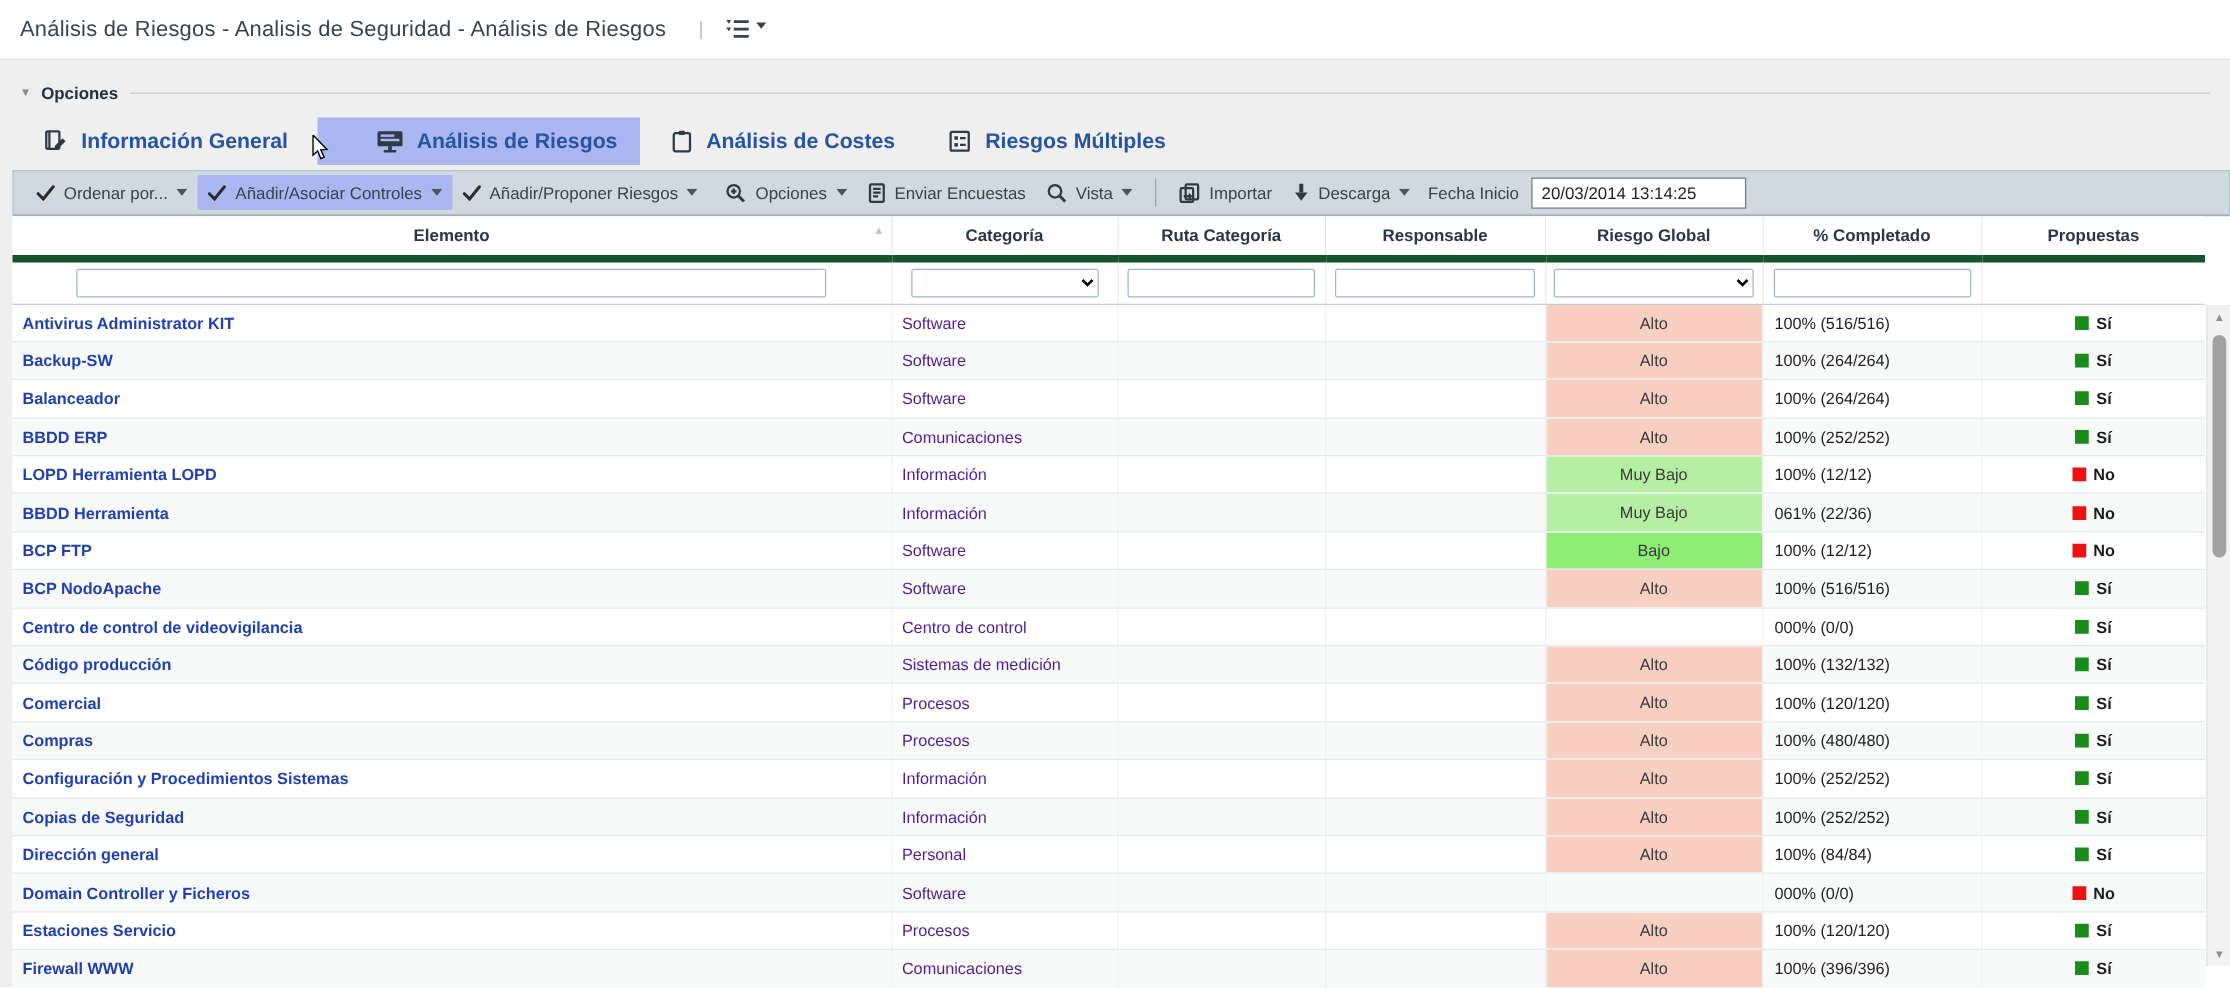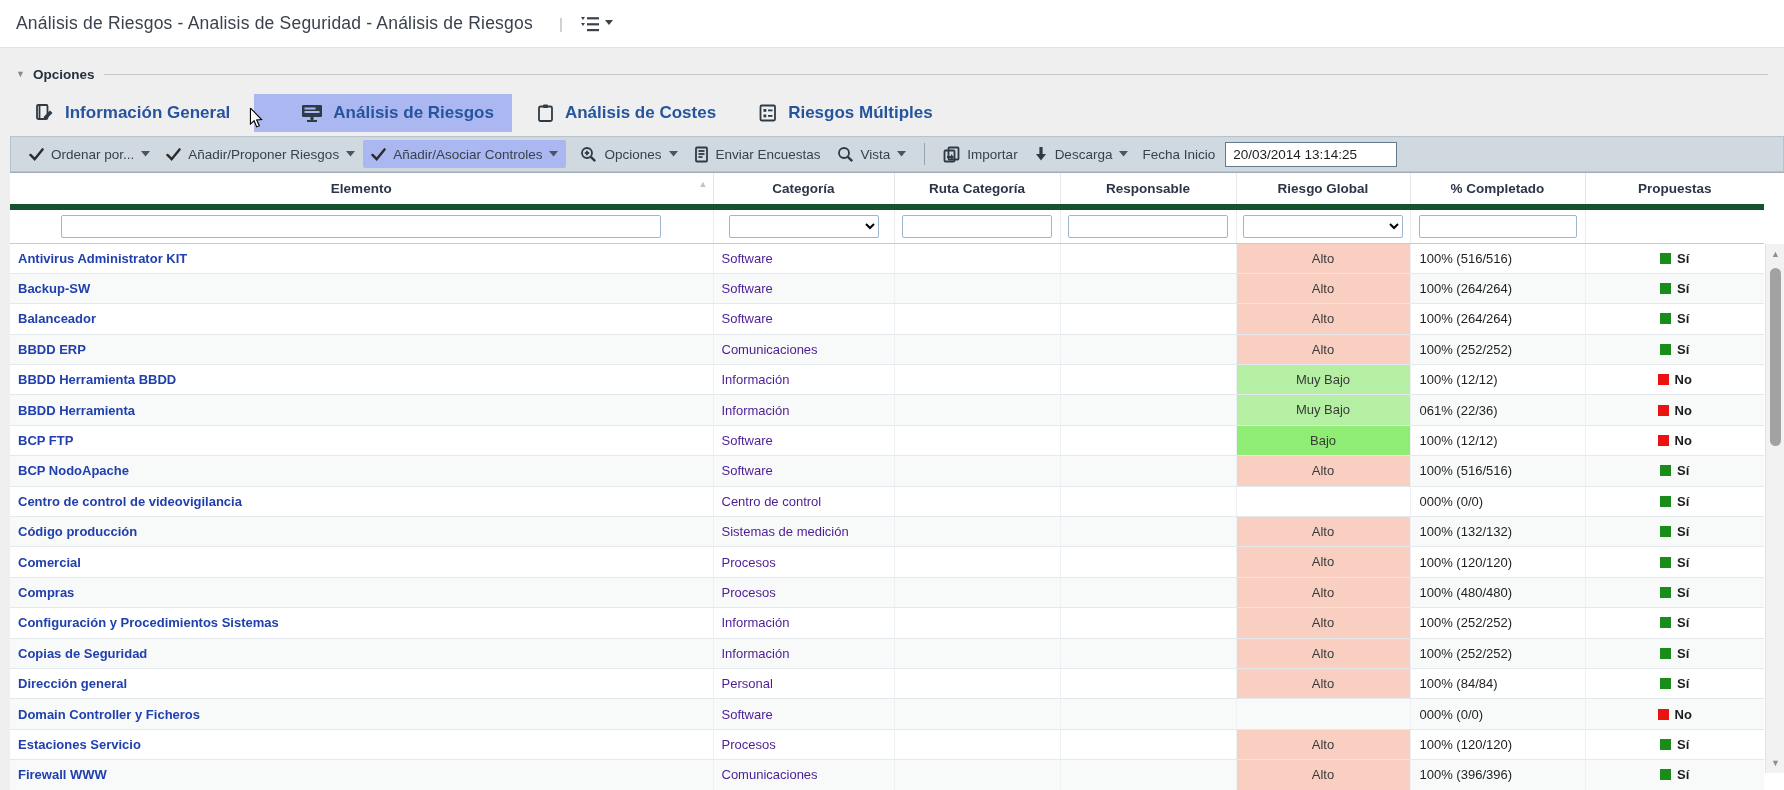--- a/index.html
+++ b/index.html
@@ -188,40 +188,40 @@
               <path d="M1.5 7.5 L6 12 L14.5 1.5" fill="none" stroke="#2b2b2b" stroke-width="2.6" stroke-linecap="round"></path>
             </svg>
         </span>
         <span>Ordenar por...</span>
         <span class="caret">
             <svg width="9" height="6" viewBox="0 0 9 6">
               <path d="M0 0 h9 l-4.5 5.5 z" fill="#4b5560"></path>
             </svg>
           </span>
       </div>
-      <div class="tbtn">
+      <div class="tbtn highlight">
         <span class="icon">
           <svg width="15" height="13" viewBox="0 0 16 14">
               <path d="M1.5 7.5 L6 12 L14.5 1.5" fill="none" stroke="#2b2b2b" stroke-width="2.6" stroke-linecap="round"></path>
             </svg>
         </span>
-        <span>Añadir/Proponer Riesgos</span>
+        <span>Añadir/Asociar Controles</span>
         <span class="caret">
             <svg width="9" height="6" viewBox="0 0 9 6">
               <path d="M0 0 h9 l-4.5 5.5 z" fill="#4b5560"></path>
             </svg>
           </span>
       </div>
-      <div class="tbtn highlight">
+      <div class="tbtn">
         <span class="icon">
           <svg width="15" height="13" viewBox="0 0 16 14">
               <path d="M1.5 7.5 L6 12 L14.5 1.5" fill="none" stroke="#2b2b2b" stroke-width="2.6" stroke-linecap="round"></path>
             </svg>
         </span>
-        <span>Añadir/Asociar Controles</span>
+        <span>Añadir/Proponer Riesgos</span>
         <span class="caret">
             <svg width="9" height="6" viewBox="0 0 9 6">
               <path d="M0 0 h9 l-4.5 5.5 z" fill="#4b5560"></path>
             </svg>
           </span>
       </div>
       <div class="tbtn" style="margin-left:6px;">
         <span class="icon">
           <svg width="17" height="17" viewBox="0 0 17 17">
             <circle cx="7" cy="7" r="5" class="ibase"></circle>
@@ -384,21 +384,21 @@
               </td>
           <td class="cell-completado">100% (252/252)</td>
           <td class="cell-propuestas">
             <span class="prop-wrap">
               <span class="prop-square prop-si"></span>
               <span class="prop-label">Sí</span>
             </span>
           </td>
         </tr>
             <tr>
-          <td class="cell-elemento"><a href="#">BBDD Herramienta BBDD</a></td>
+          <td class="cell-elemento"><a href="#">LOPD Herramienta LOPD</a></td>
           <td class="cell-categoria">Información</td>
           <td class="cell-ruta"></td>
           <td class="cell-responsable"></td>
           <td class="cell-riesgo">
                 <span class="risk-badge risk-muybajo">Muy Bajo</span>
               </td>
           <td class="cell-completado">100% (12/12)</td>
           <td class="cell-propuestas">
             <span class="prop-wrap">
               <span class="prop-square prop-no"></span>

